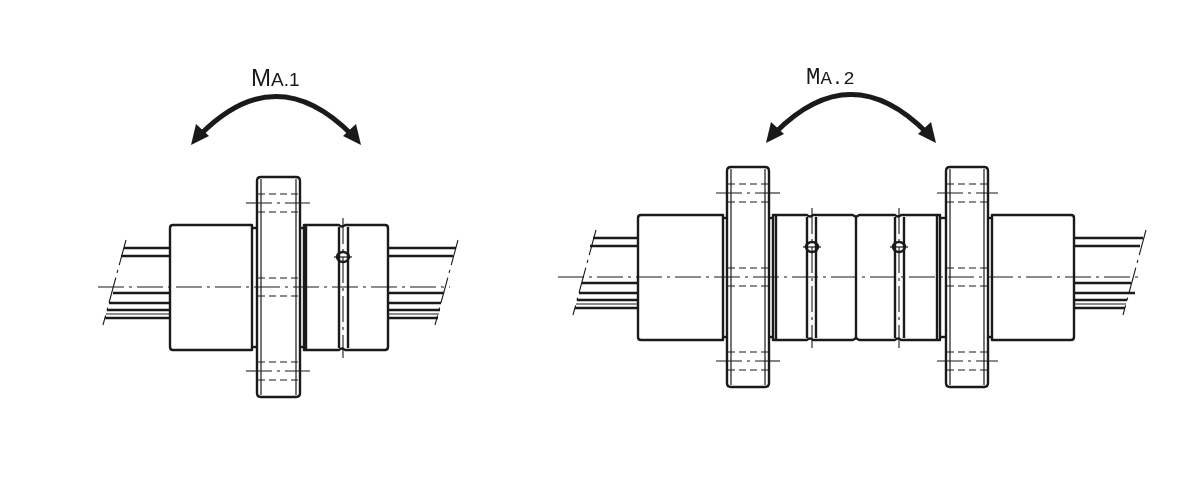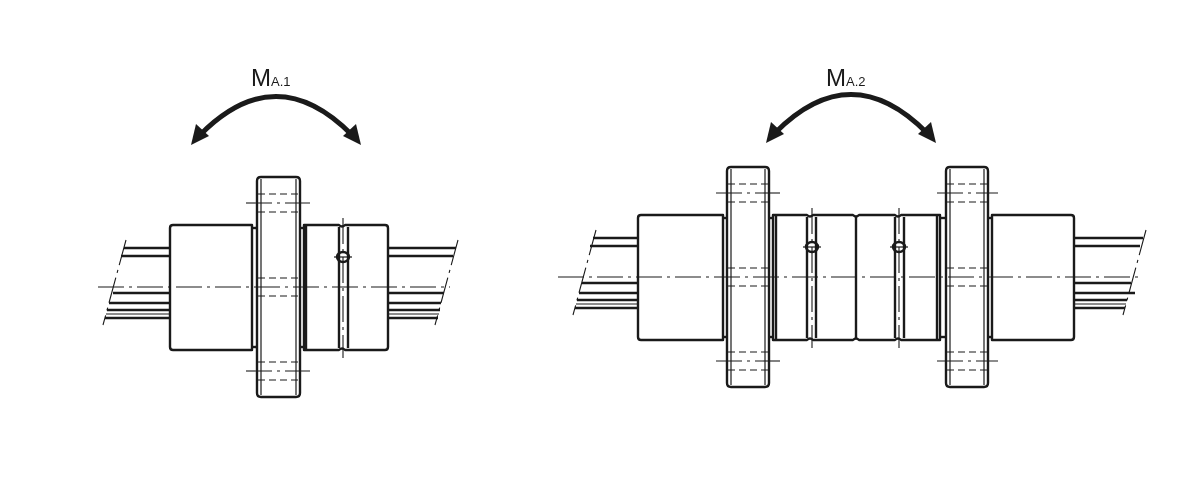--- a/index.html
+++ b/index.html
@@ -1,33 +1,33 @@
 <!DOCTYPE html>
 <html><head>
 <meta charset="utf-8">
 <style>
   html, body { margin: 0; padding: 0; background: #ffffff; }
   body { width: 1200px; height: 485px; position: relative; overflow: hidden; font-family: "Liberation Sans", sans-serif; }
   svg { position: absolute; left: 0; top: 0; }
   .label { position: absolute; font-family: "Liberation Sans", sans-serif; color: #1a1a1a; font-size: 24px; line-height: 1; white-space: nowrap; }
-  .label .sub { font-size: 13px; }
+  .label .sub { font-size: 19px; }
   .o { fill: none; stroke: #1a1a1a; stroke-width: 2.4; stroke-linejoin: round; }
   .t { fill: none; stroke: #1a1a1a; stroke-width: 1.2; }
   .dash { fill: none; stroke: #1a1a1a; stroke-width: 1.1; stroke-dasharray: 7 4; }
   .cl { fill: none; stroke: #1a1a1a; stroke-width: 1.1; stroke-dasharray: 26 5 3 5; }
   .arc { fill: none; stroke: #1a1a1a; stroke-width: 5; }
   .head { fill: #1a1a1a; }
 </style>
 </head>
 <body>
 
 <div class="label" style="left:251px; top:66px;">
   <span>M</span><span class="sub">A.1</span>
 </div>
-<div class="label" style="left:826px; top:66px;">
+<div class="label" style="left:806px; top:66px;font-family:Liberation Mono, monospace;">
   <span>M</span><span class="sub">A.2</span>
 </div>
 
 <svg width="1200" height="485" viewBox="0 0 1200 485">
 
   <g>
 
     <g>
       <path class="arc" d="M200,135 Q276,58 352,135"></path>
       <polygon class="head" points="191,145 196,124 209,136"></polygon>

